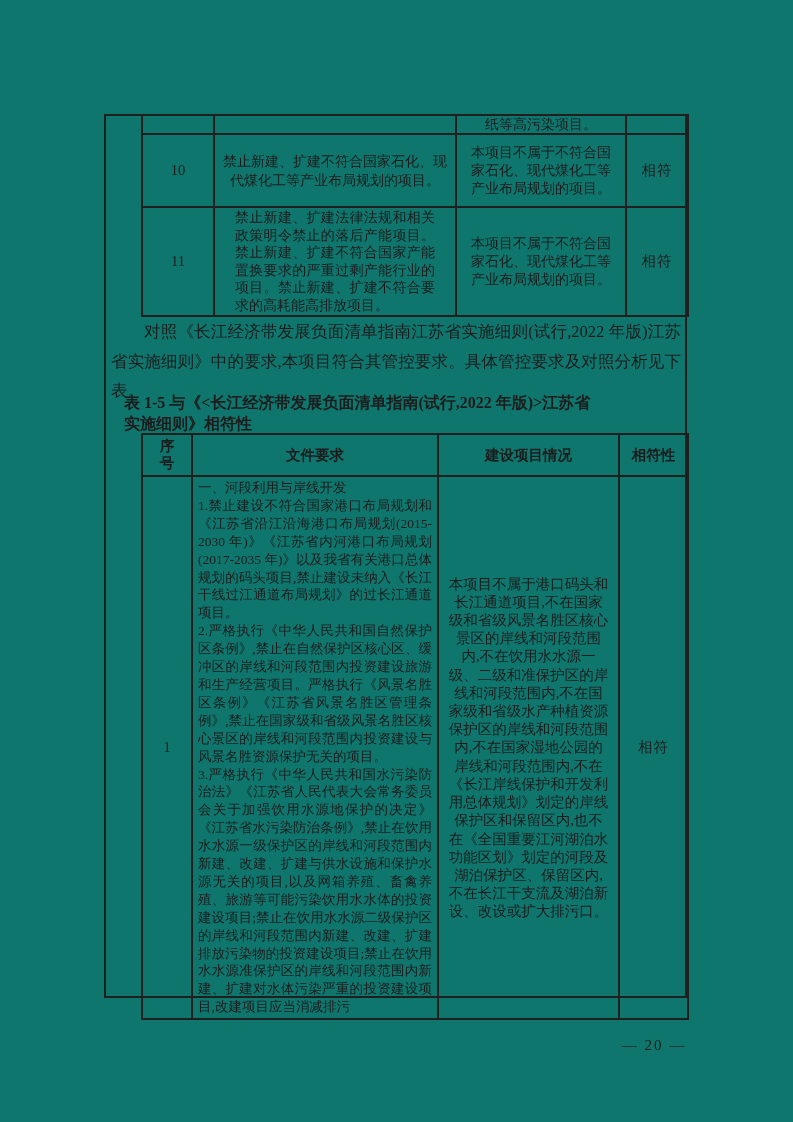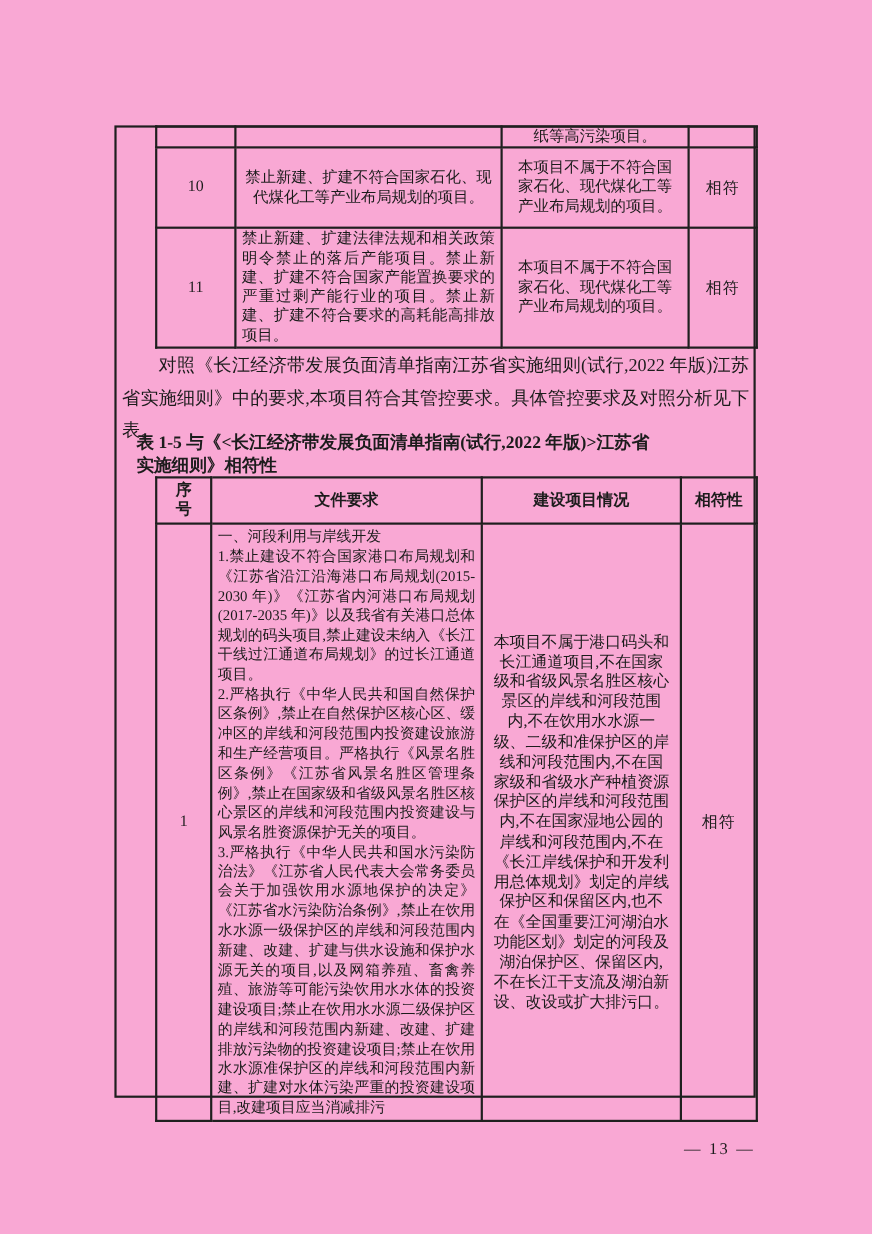--- a/index.html
+++ b/index.html
@@ -1,38 +1,38 @@
 <!DOCTYPE html>
 <html><head>
 <meta charset="utf-8">
 <style>
   html,body { margin:0; padding:0; background:#ffffff; }
   body {
     width:793px; height:1122px;
     font-family:"Liberation Serif","DejaVu Serif",serif;
     color:#1c1c1c;
   }
-  .sheet { position:relative; width:793px; height:1122px; background:#f9a8d4; overflow:hidden; }
+  .sheet { position:relative; width:793px; height:1122px; background:#0f766e; overflow:hidden; }
 
   .frame {
     position:absolute; left:104px; top:114px; width:583px; height:884px;
     border:2px solid #1f1f1f; box-sizing:border-box;
   }
 
   table { border-collapse:collapse; table-layout:fixed; position:absolute; background:transparent; }
   td { border:2px solid #1f1f1f; box-sizing:border-box; overflow:hidden; vertical-align:middle; padding:0; }
 
   .t-top  { left:141px; top:114px; width:546px; height:183px; }
   .t-main { left:141px; top:433px; width:546px; height:565px; }
 
   .cell-num  { text-align:center; font-size:14.5px; }
   .cell-conf { text-align:center; font-size:14.5px; letter-spacing:1px;margin-left:20px; }
 
   .cell-req-c { text-align:center; font-size:14px; line-height:19px; padding:1px 5px;font-family:Liberation Serif, serif; }
-  .cell-req-j { text-align:justify; text-justify:inter-character; font-size:14px; line-height:17.5px; padding:1px 5px; }
+  .cell-req-j { text-align:justify; text-justify:inter-character; font-size:14px; line-height:17.5px; padding:1px 20px; }
   .cell-sit   { text-align:center; font-size:14px; line-height:18px; padding:0 9px; }
   .cell-sit-partial { text-align:center; font-size:14px; line-height:16px; }
 
   .hd { font-weight:bold; text-align:center; font-size:14.5px; line-height:17px; }
   .hd-no { padding:0 13px; word-break:break-all; }
 
   .main-req {
     vertical-align:top; text-align:justify; text-justify:inter-character;
     font-size:13.5px; line-height:17.9px; padding:2px 5px;margin-left:25px;
   }
@@ -117,15 +117,15 @@
         <div>1.禁止建设不符合国家港口布局规划和《江苏省沿江沿海港口布局规划(2015-2030 年)》《江苏省内河港口布局规划(2017-2035 年)》以及我省有关港口总体规划的码头项目,禁止建设未纳入《长江干线过江通道布局规划》的过长江通道项目。</div>
         <div>2.严格执行《中华人民共和国自然保护区条例》,禁止在自然保护区核心区、缓冲区的岸线和河段范围内投资建设旅游和生产经营项目。严格执行《风景名胜区条例》《江苏省风景名胜区管理条例》,禁止在国家级和省级风景名胜区核心景区的岸线和河段范围内投资建设与风景名胜资源保护无关的项目。</div>
         <div>3.严格执行《中华人民共和国水污染防治法》《江苏省人民代表大会常务委员会关于加强饮用水源地保护的决定》《江苏省水污染防治条例》,禁止在饮用水水源一级保护区的岸线和河段范围内新建、改建、扩建与供水设施和保护水源无关的项目,以及网箱养殖、畜禽养殖、旅游等可能污染饮用水水体的投资建设项目;禁止在饮用水水源二级保护区的岸线和河段范围内新建、改建、扩建排放污染物的投资建设项目;禁止在饮用水水源准保护区的岸线和河段范围内新建、扩建对水体污染严重的投资建设项目,改建项目应当消减排污</div>
       </td>
       <td class="main-sit">本项目不属于港口码头和长江通道项目,不在国家级和省级风景名胜区核心景区的岸线和河段范围内,不在饮用水水源一级、二级和准保护区的岸线和河段范围内,不在国家级和省级水产种植资源保护区的岸线和河段范围内,不在国家湿地公园的岸线和河段范围内,不在《长江岸线保护和开发利用总体规划》划定的岸线保护区和保留区内,也不在《全国重要江河湖泊水功能区划》划定的河段及湖泊保护区、保留区内,不在长江干支流及湖泊新设、改设或扩大排污口。</td>
       <td class="cell-conf">相符</td>
     </tr>
   </tbody>
     </table>
 
-  <div class="pageno">— 13 —</div>
+  <div class="pageno">— 20 —</div>
 
 </div>
 
 </body></html>

